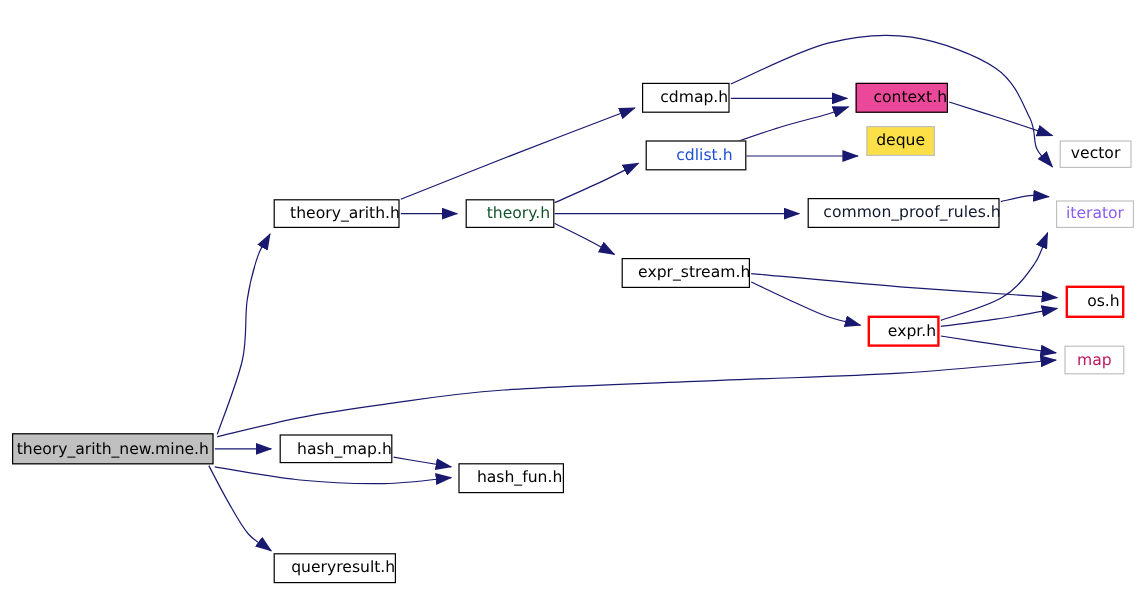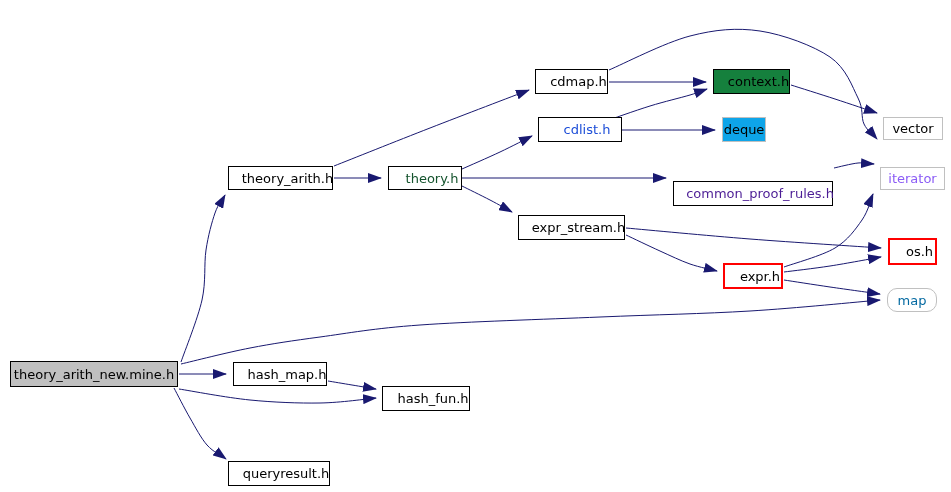--- a/index.html
+++ b/index.html
@@ -65,26 +65,26 @@
         <path d="M784,280 C791.6666666666666,281.1666666666667 814,284.6666666666667 830,287 C846,289.3333333333333 871.6666666666666,292.8333333333333 880,294" fill="none" stroke="#191970" stroke-width="1" marker-end="url(#arrowhead)"></path>
         <path d="M328,381 C332,381.6666666666667 344,383.6666666666667 352,385 C360,386.3333333333333 372,388.3333333333333 376,389" fill="none" stroke="#191970" stroke-width="1" marker-end="url(#arrowhead)"></path>
       </g>
   </svg>
   <div id="nodes">
       <div class="node" style="left: 10px; top: 361px; width: 168px; height: 26px; color: rgb(0, 0, 0); background: rgb(192, 192, 192); border-color: rgb(0, 0, 0);">theory_arith_new.mine.h</div>
       <div class="node link" style="left: 228px; top: 166px; width: 105px; height: 24px; color: rgb(0, 0, 0); background: rgb(255, 255, 255); border-color: rgb(0, 0, 0);">theory_arith.h</div>
       <div class="node link" style="left: 388px; top: 166px; width: 74px; height: 24px; color: #14532d; background: rgb(255, 255, 255); border-color: rgb(0, 0, 0);">theory.h</div>
       <div class="node link" style="left: 535px; top: 69px; width: 73px; height: 25px; color: rgb(0, 0, 0); background: rgb(255, 255, 255); border-color: rgb(0, 0, 0);">cdmap.h</div>
       <div class="node link" style="left: 538px; top: 117px; width: 84px; height: 25px; color: #1d4ed8; background: rgb(255, 255, 255); border-color: rgb(0, 0, 0);">cdlist.h</div>
-      <div class="node link" style="left: 713px; top: 69px; width: 77px; height: 25px; color: rgb(0, 0, 0); background: #15803d; border-color: rgb(0, 0, 0);">context.h</div>
-      <div class="node" style="left: 722px; top: 117px; width: 44px; height: 25px; color: rgb(0, 0, 0); background: #0ea5e9; border-color: rgb(192, 192, 192);">deque</div>
-      <div class="node link" style="left: 673px; top: 165px; width: 160px; height: 25px; color: #4c1d95; background: rgb(255, 255, 255); border-color: rgb(0, 0, 0); margin-top: 16px;">common_proof_rules.h</div>
+      <div class="node link" style="left: 713px; top: 69px; width: 77px; height: 25px; color: rgb(0, 0, 0); background: #ec4899; border-color: rgb(0, 0, 0);">context.h</div>
+      <div class="node" style="left: 722px; top: 105px; width: 57px; height: 25px; color: rgb(0, 0, 0); background: #fde047; border-color: rgb(192, 192, 192);">deque</div>
+      <div class="node link" style="left: 673px; top: 165px; width: 160px; height: 25px; color: #0f172a; background: rgb(255, 255, 255); border-color: rgb(0, 0, 0);">common_proof_rules.h</div>
       <div class="node link" style="left: 518px; top: 215px; width: 107px; height: 25px; color: rgb(0, 0, 0); background: rgb(255, 255, 255); border-color: rgb(0, 0, 0);">expr_stream.h</div>
       <div class="node link" style="left: 723px; top: 263px; width: 60px; height: 26px; color: rgb(0, 0, 0); background: rgb(255, 255, 255); border-color: rgb(255, 0, 0); border-width: 2px;">expr.h</div>
       <div class="node" style="left: 883px; top: 117px; width: 60px; height: 23px; color: rgb(0, 0, 0); background: rgb(255, 255, 255); border-color: rgb(192, 192, 192); text-align: center;">vector</div>
       <div class="node" style="left: 880px; top: 167px; width: 65px; height: 23px; color: #8b5cf6; background: rgb(255, 255, 255); border-color: rgb(192, 192, 192);">iterator</div>
       <div class="node link" style="left: 888px; top: 238px; width: 49px; height: 27px; color: rgb(0, 0, 0); background: rgb(255, 255, 255); border-color: rgb(255, 0, 0); border-width: 2px;">os.h</div>
-      <div class="node" style="left: 887px; top: 288px; width: 50px; height: 24px; color: #0369a1; background: rgb(255, 255, 255); border-color: rgb(192, 192, 192); border-radius: 10px;">map</div>
+      <div class="node" style="left: 887px; top: 288px; width: 50px; height: 24px; color: #be185d; background: rgb(255, 255, 255); border-color: rgb(192, 192, 192);">map</div>
       <div class="node link" style="left: 233px; top: 362px; width: 94px; height: 24px; color: rgb(0, 0, 0); background: rgb(255, 255, 255); border-color: rgb(0, 0, 0);">hash_map.h</div>
       <div class="node link" style="left: 382px; top: 386px; width: 88px; height: 25px; color: rgb(0, 0, 0); background: rgb(255, 255, 255); border-color: rgb(0, 0, 0);">hash_fun.h</div>
       <div class="node link" style="left: 228px; top: 461px; width: 102px; height: 25px; color: rgb(0, 0, 0); background: rgb(255, 255, 255); border-color: rgb(0, 0, 0);">queryresult.h</div>
     </div>
 </div>
 
 </body></html>

